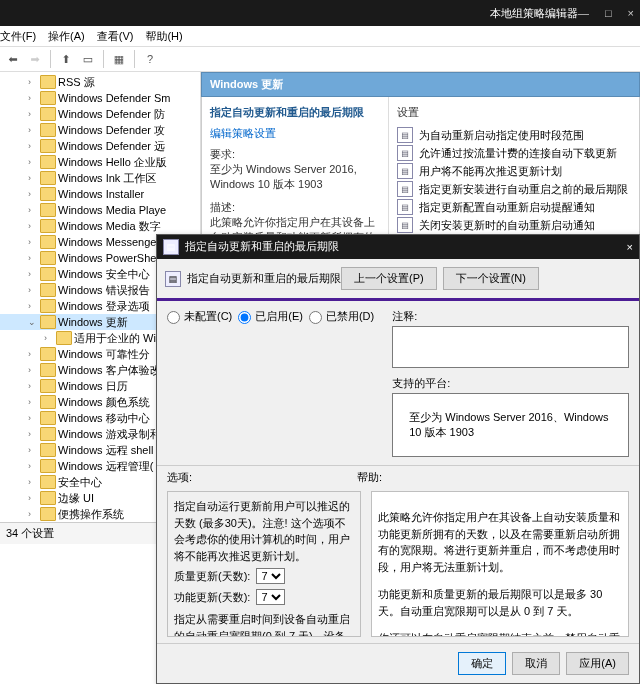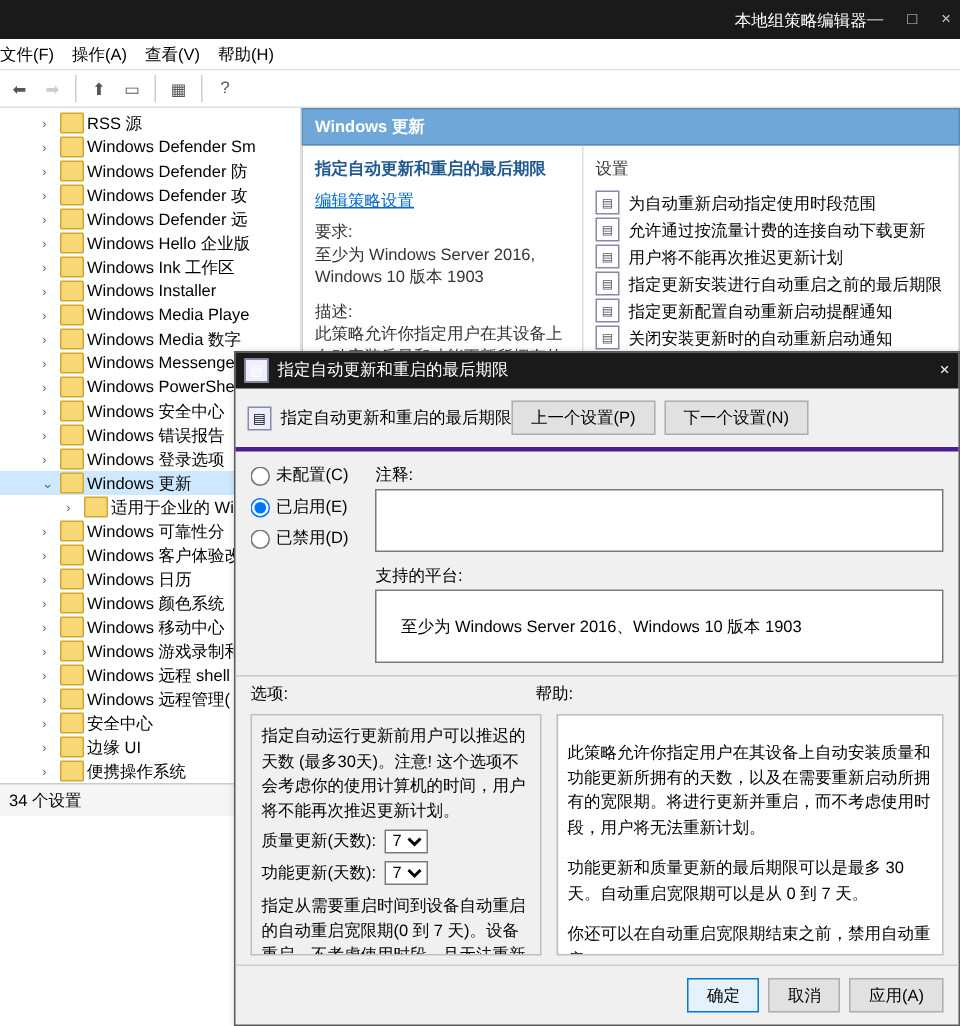--- a/index.html
+++ b/index.html
@@ -16,38 +16,38 @@
 .tree .item.sel{background:#cde8ff}
 .tree .chev{width:10px;color:#666;font-size:9px}
 .tree .fold{width:14px;height:12px;background:#F8D775;border:1px solid #D4A830;border-radius:1px;display:inline-block}
 .right{flex:1;display:flex;flex-direction:column;overflow:hidden}
 .right-header{background:#6fa8d8;color:#fff;padding:4px 8px;font-weight:bold;border:1px solid #5a8bb5}
 .right-body{display:flex;flex:1;border:1px solid #ccc;border-top:none;overflow:hidden}
 .rcol{padding:8px;overflow:hidden}
 .rcol.l{width:170px;border-right:1px solid #ddd}
 .rcol.l .title{color:#215a8f;font-weight:bold;margin-bottom:6px}
 .rcol.l .sub{color:#333;margin-bottom:8px}
-.rcol.l a{color:#0066cc;text-decoration:underline;display:block;margin-bottom:6px}
+.rcol.l a{color:#0066cc;display:block;margin-bottom:6px}
 .rcol.r{flex:1}
 .rcol.r .hdr{color:#333;margin-bottom:6px}
 .set-item{display:flex;align-items:center;gap:6px;padding:1px 0;white-space:nowrap}
 .set-item .ico{width:14px;height:14px;border:1px solid #88a;display:inline-flex;align-items:center;justify-content:center;font-size:8px;color:#556}
 .set-item.sel{background:#cde8ff}
 .status{border-top:1px solid #ccc;padding:3px 6px;background:#f5f5f5}
 
 
 .dialog{position:absolute;left:156px;top:234px;width:482px;height:448px;background:#f0f0f0;border:1px solid #5a5a5a;box-shadow:2px 2px 6px rgba(0,0,0,.3);display:flex;flex-direction:column}
 .dlg-title{background:#1a1a1a;color:#fff;height:24px;display:flex;align-items:center;padding:0 6px;justify-content:space-between}
 .dlg-ico{width:14px;height:14px;border:1px solid #88a;display:inline-flex;align-items:center;justify-content:center;font-size:9px;margin-right:6px;background:#eef}
 .dlg-top{padding:8px;border-bottom:3px solid #4c1d95;display:flex;align-items:center;justify-content:flex-start}
 .dlg-nav{display:flex;gap:6px}
 .btn{background:#e1e1e1;border:1px solid #adadad;padding:3px 12px;cursor:pointer;font-size:11px}
 .btn.primary{border-color:#0078d7;background:#e5f1fb}
 .dlg-cfg{padding:8px 10px;display:flex;gap:18px;border-bottom:1px solid #ccc}
-.radios{display:flex;flex-direction:column;gap:6px}
+.radios{display:flex;gap:6px}
 .cfg-r{flex:1;display:flex;flex-direction:column;gap:8px}
 .cfg-r label{display:block;margin-bottom:2px}
 .txtbox{border:1px solid #7a7a7a;background:#fff;height:36px;padding:2px}
 .platbox{border:1px solid #7a7a7a;background:#fff;padding:16px;font-size:11px}
 .dlg-mid{display:flex;flex:1;overflow:hidden;padding:6px 10px;gap:10px}
 .opt-col{width:180px;border:1px solid #bfbfbf;padding:6px;background:#f0f0f0;overflow:auto;font-size:11px;line-height:1.5}
 .opt-col .row{display:flex;align-items:center;gap:6px;margin:4px 0}
 .help-col{flex:1;display:flex;flex-direction:column}
 .help-col .hbox{flex:1;border:1px solid #bfbfbf;background:#fff;padding:6px;overflow:auto;font-size:11px;line-height:1.5}
 .dlg-foot{padding:8px 10px;display:flex;justify-content:flex-end;gap:6px;border-top:1px solid #ccc}

